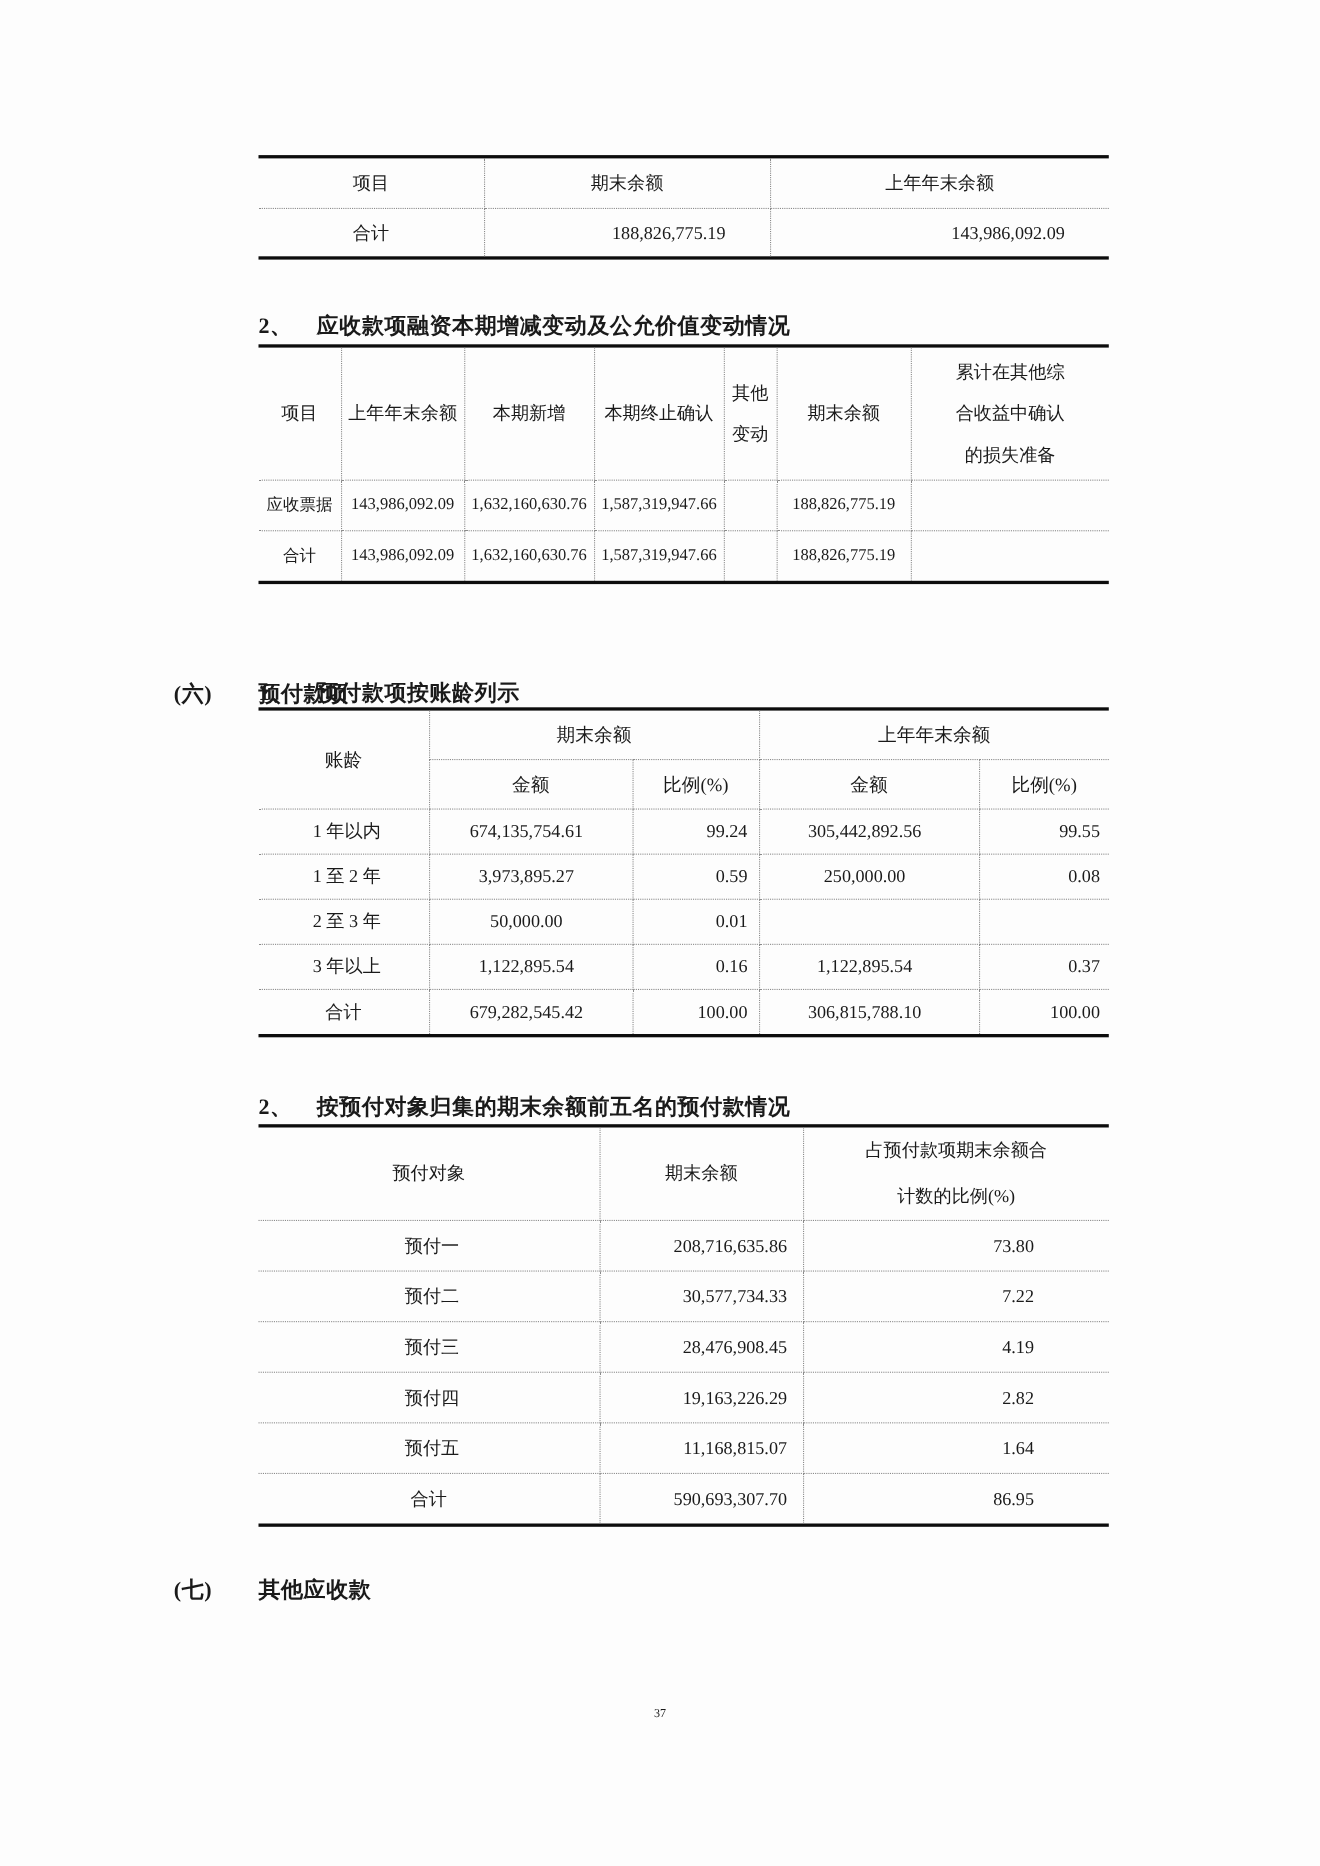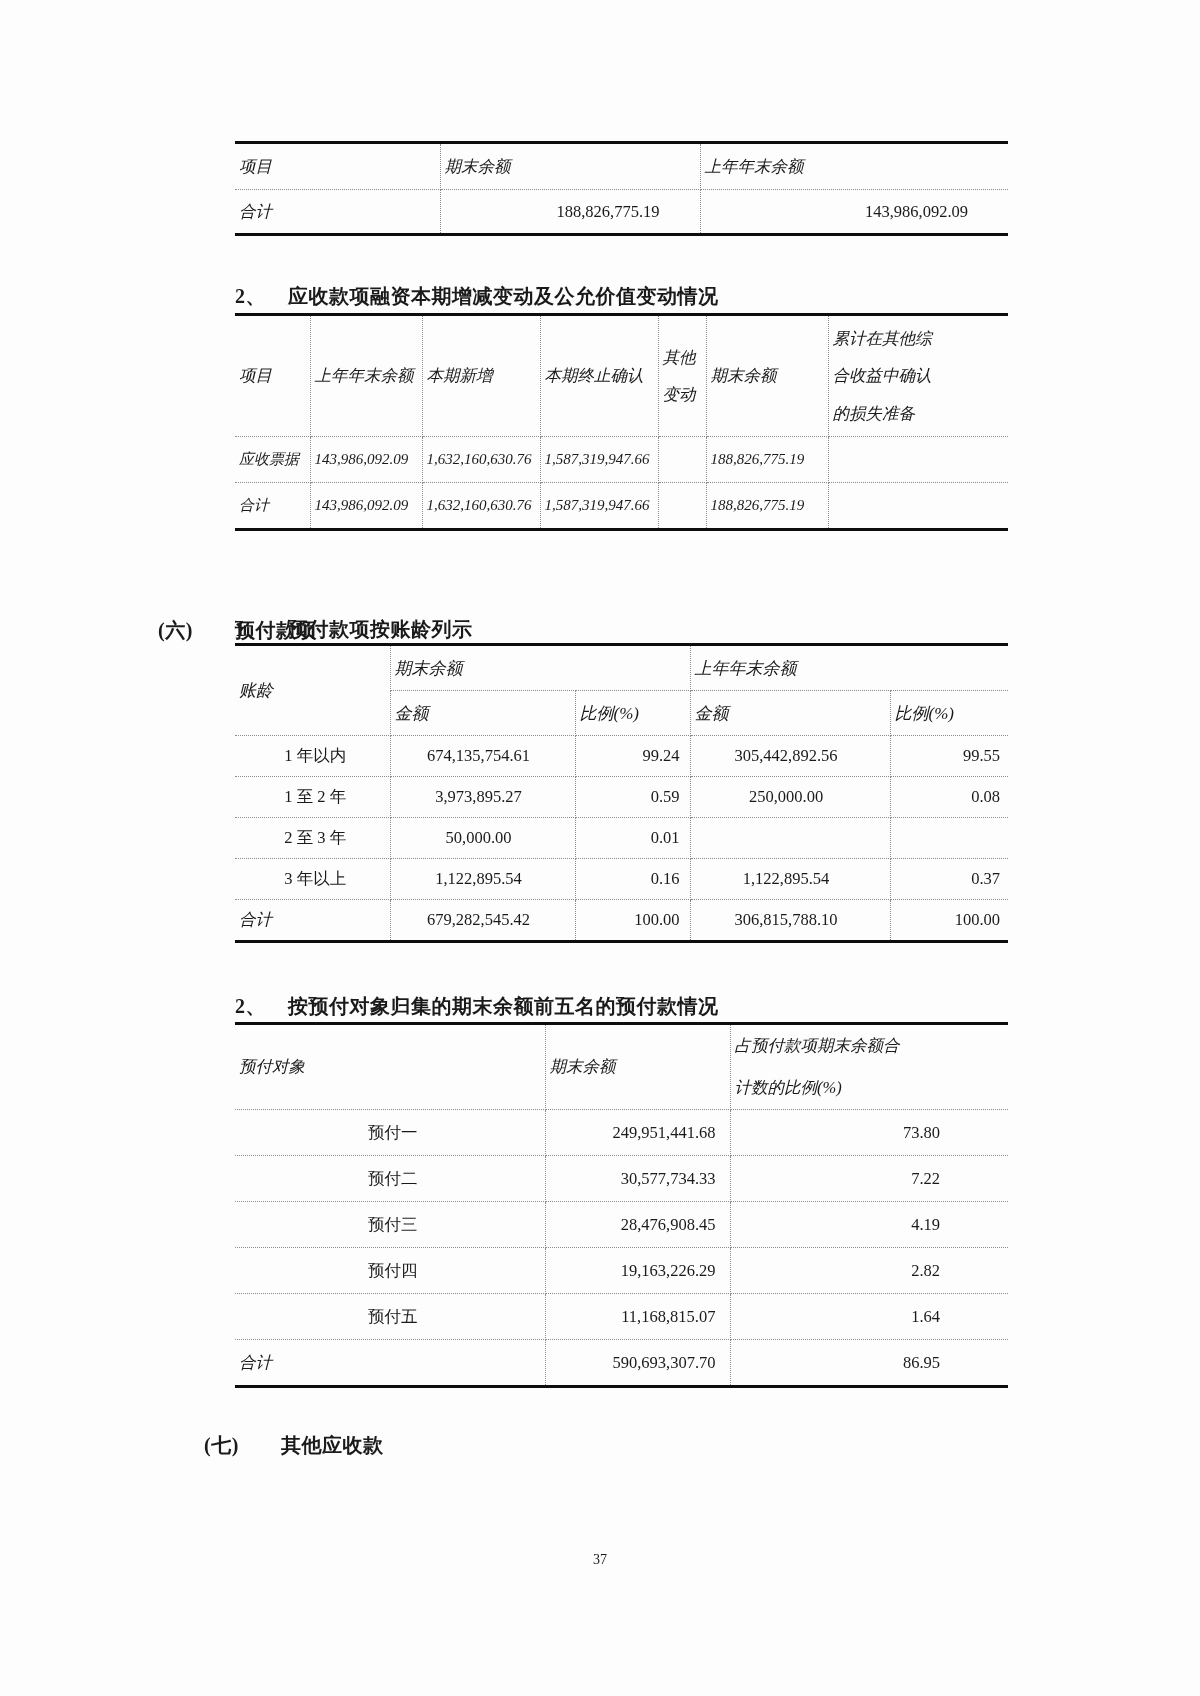--- a/index.html
+++ b/index.html
@@ -22,21 +22,21 @@
     table-layout:fixed;
   }
   table.tbl td {
     border:1px dotted #8a8a8a;
     vertical-align:middle;
     font-size:16.5px;
     padding:0 4px;
     overflow:hidden;
     white-space:nowrap;
   }
-  .c { text-align:left;font-style:italic; }
+  .c { text-align:center; }
   .r { text-align:right; }
   .l { text-align:center; padding-left:10px !important; }
   
   .heading {
     position:absolute; font-weight:bold; font-size:20px;
     white-space:nowrap; letter-spacing:0.5px;
   }
   .heading .num { display:inline-block; }
   .h-sub .num { width:53px; }
   .h-sec .num { width:77px; }
@@ -56,21 +56,21 @@
   .t3 .pct1 { padding-right:10px !important; }
   .t3 .pct2 { padding-right:8px !important; }
   
   .t4 tr.hdr td { height:80px; font-size:16.5px; }
   .t4 tr.data td { height:45px; }
   .t4 .amt { padding-right:14px !important; }
   .t4 .pct { padding-right:68px !important; }
   .t4 .ml { line-height:2.55; }
   .page-num {
     position:absolute; left:0; right:0; top:1552px;
-    text-align:center; font-size:14px;
+    text-align:center; font-size:11px;
   }
 </style>
 </head>
 <body>
 
 <div class="page">
 
   <div class="tbl-wrap" style="top:141px;">
     <table class="tbl t1">
       <colgroup>
@@ -230,21 +230,21 @@
         <tr class="hdr">
           <td class="c">预付对象</td>
           <td class="c">期末余额</td>
           <td class="c ml">
             <div>占预付款项期末余额合</div>
             <div>计数的比例(%)</div>
           </td>
         </tr>
         <tr class="data">
           <td class="l">预付一</td>
-          <td class="r amt">249,951,441.68</td>
+          <td class="r amt">208,716,635.86</td>
           <td class="r pct">73.80</td>
         </tr>
         <tr class="data">
           <td class="l">预付二</td>
           <td class="r amt">30,577,734.33</td>
           <td class="r pct">7.22</td>
         </tr>
         <tr class="data">
           <td class="l">预付三</td>
           <td class="r amt">28,476,908.45</td>
@@ -262,19 +262,19 @@
         </tr>
         <tr class="data">
           <td class="c">合计</td>
           <td class="r amt">590,693,307.70</td>
           <td class="r pct">86.95</td>
         </tr>
       </tbody>
     </table>
   </div>
 
-  <div class="heading h-sec" style="left:158px; top:1432px;margin-left:46px;">
+  <div class="heading h-sec" style="left:158px; top:1432px;">
     <span class="num">(七)</span><span>其他应收款</span>
   </div>
 
   <div class="page-num">37</div>
 
 </div>
 
 </body></html>

